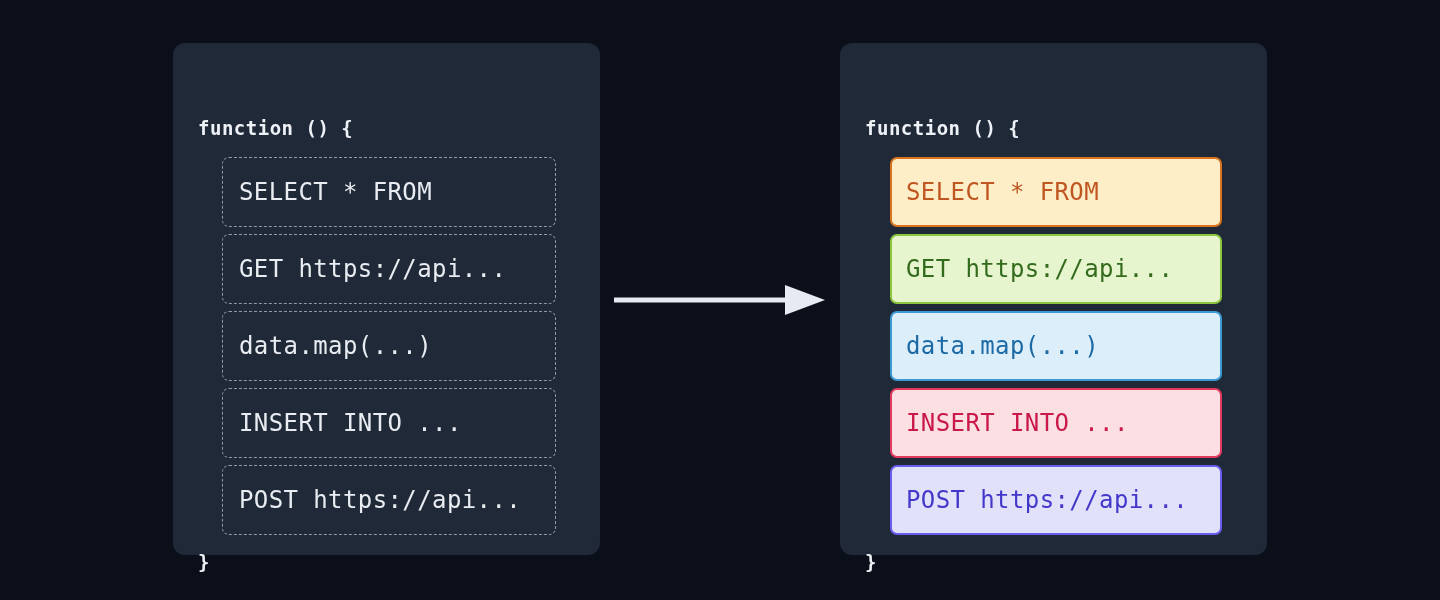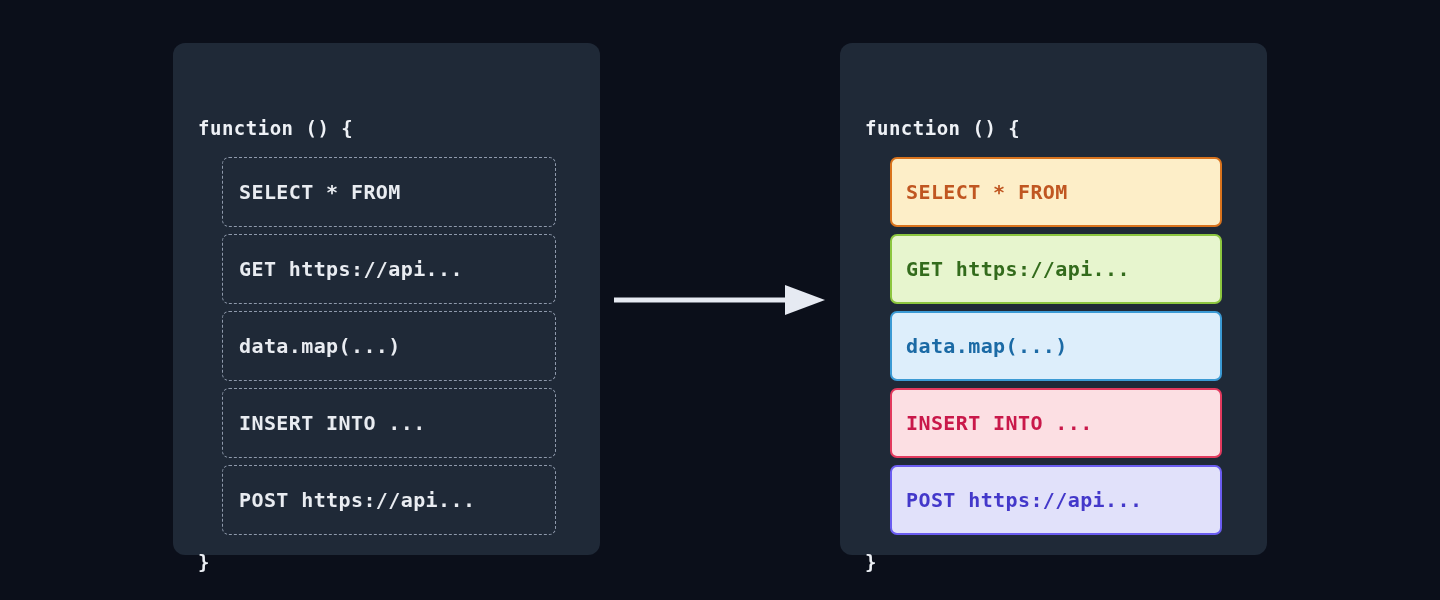--- a/index.html
+++ b/index.html
@@ -51,22 +51,22 @@
     right: 0;
   }
   .row {
     position: absolute;
     height: 70px;
     box-sizing: border-box;
     display: flex;
     align-items: center;
   }
   .row .row-text {
-    font-size: 20px;
-    font-weight: bold;
+    font-size: 24px;
+    font-weight: normal;
     white-space: pre;
     letter-spacing: 0.4px;
     font-family: "DejaVu Sans Mono", "Liberation Mono", monospace;
   }
 
   
   #panel-before .row {
     left: 49px;
     width: 334px;
     border: 1px dashed #8e99ab;

